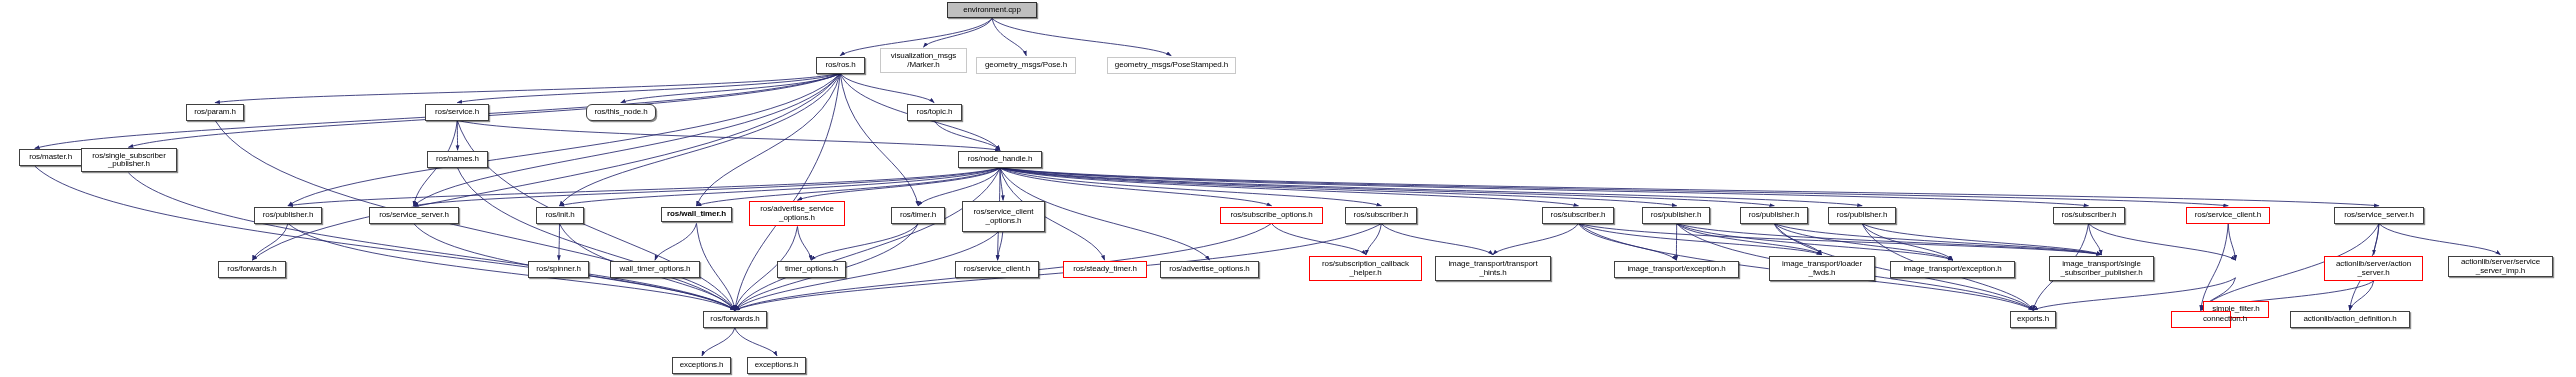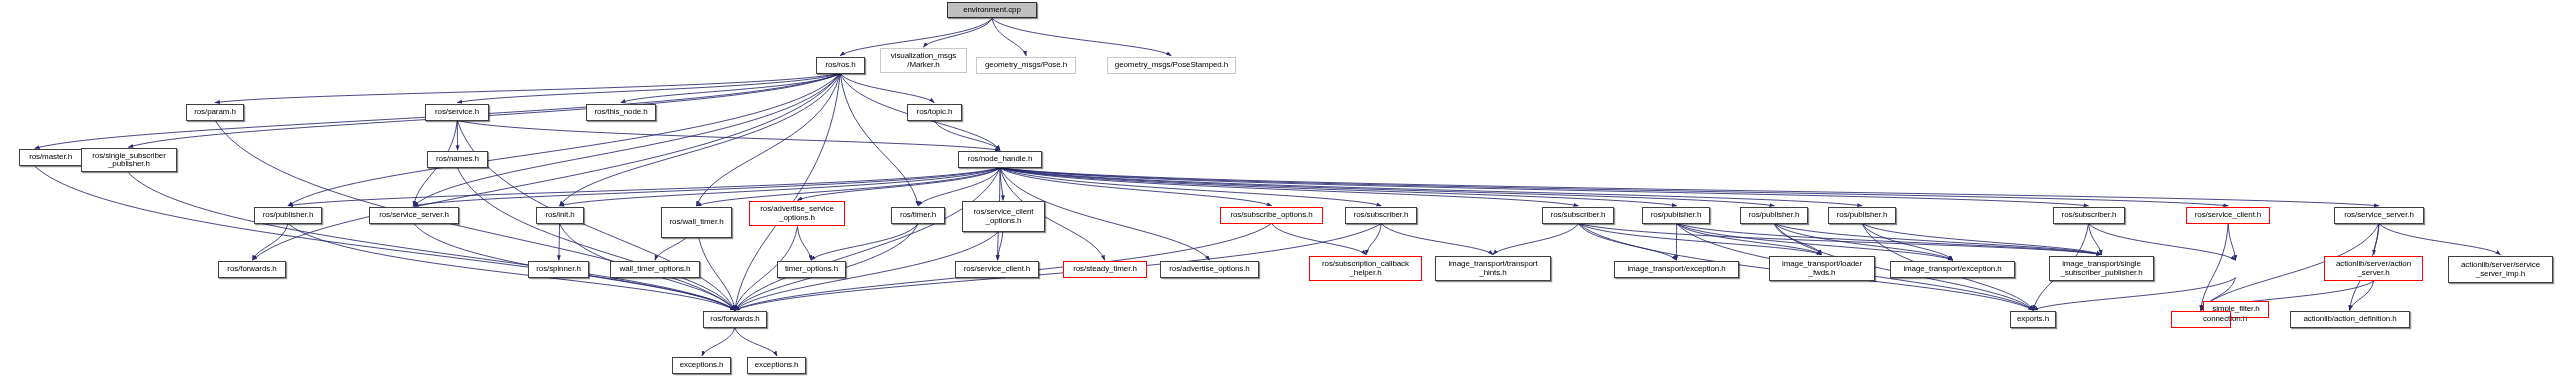--- a/index.html
+++ b/index.html
@@ -155,31 +155,31 @@
       </g>
   </svg>
 <div class="node root" style="left: 947px; top: 1.8px; width: 90px; height: 16.5px;">environment.cpp</div>
     <div class="node" style="left: 816px; top: 57px; width: 49px; height: 16.5px;">ros/ros.h</div>
     <div class="node plain" style="left: 880px; top: 48px; width: 87px; height: 25px;">visualization_msgs
 /Marker.h</div>
     <div class="node plain" style="left: 976px; top: 57px; width: 100px; height: 16.5px;">geometry_msgs/Pose.h</div>
     <div class="node plain" style="left: 1107px; top: 57px; width: 129px; height: 16.5px;">geometry_msgs/PoseStamped.h</div>
     <div class="node" style="left: 186px; top: 104px; width: 58px; height: 16.5px;">ros/param.h</div>
     <div class="node" style="left: 425px; top: 104px; width: 64px; height: 16.5px;">ros/service.h</div>
-    <div class="node" style="left: 586px; top: 104px; width: 70px; height: 16.5px;">ros/this_node.h</div>
+    <div class="node" style="left: 586px; top: 104px; width: 70px; height: 16.5px; border-radius: 6px;">ros/this_node.h</div>
     <div class="node" style="left: 907px; top: 104px; width: 55px; height: 16.5px;">ros/topic.h</div>
     <div class="node" style="left: 3.1px; top: 149px; width: 63px; height: 16.5px; margin-left: 16px;">ros/master.h</div>
     <div class="node" style="left: 81px; top: 148px; width: 96px; height: 24.4px;">ros/single_subscriber
 _publisher.h</div>
     <div class="node" style="left: 427px; top: 151px; width: 61px; height: 16.5px;">ros/names.h</div>
     <div class="node" style="left: 958px; top: 151px; width: 84px; height: 16.5px;">ros/node_handle.h</div>
     <div class="node" style="left: 254px; top: 207px; width: 68px; height: 16.5px;">ros/publisher.h</div>
     <div class="node" style="left: 369px; top: 207px; width: 90px; height: 16.5px;">ros/service_server.h</div>
     <div class="node" style="left: 536px; top: 207px; width: 48px; height: 16.5px;">ros/init.h</div>
-    <div class="node" style="left: 661px; top: 207px; width: 71px; height: 31px;">ros/wall_timer.h</div>
+    <div class="node" style="left: 661px; top: 207px; width: 71px; height: 15px; font-weight: bold;">ros/wall_timer.h</div>
     <div class="node red" style="left: 749px; top: 201px; width: 96px; height: 25px;">ros/advertise_service
 _options.h</div>
     <div class="node" style="left: 891px; top: 207px; width: 54px; height: 16.5px;">ros/timer.h</div>
     <div class="node" style="left: 962px; top: 201px; width: 83px; height: 31px;">ros/service_client
 _options.h</div>
     <div class="node red" style="left: 1220px; top: 207px; width: 103px; height: 16.5px;">ros/subscribe_options.h</div>
     <div class="node" style="left: 1345px; top: 207px; width: 72px; height: 16.5px;">ros/subscriber.h</div>
     <div class="node" style="left: 1542px; top: 207px; width: 72px; height: 16.5px;">ros/subscriber.h</div>
     <div class="node" style="left: 1642px; top: 207px; width: 68px; height: 16.5px;">ros/publisher.h</div>
     <div class="node" style="left: 1740px; top: 207px; width: 68px; height: 16.5px;">ros/publisher.h</div>
@@ -200,21 +200,21 @@
 _hints.h</div>
     <div class="node" style="left: 1614px; top: 261px; width: 125px; height: 16.5px;">image_transport/exception.h</div>
     <div class="node" style="left: 1769px; top: 256px; width: 106px; height: 25px;">image_transport/loader
 _fwds.h</div>
     <div class="node" style="left: 1890px; top: 261px; width: 125px; height: 16.5px;">image_transport/exception.h</div>
     <div class="node" style="left: 2049px; top: 256px; width: 105px; height: 25px;">image_transport/single
 _subscriber_publisher.h</div>
     <div class="node red" style="left: 2203px; top: 261px; width: 66px; height: 16.5px; margin-top: 40px;">simple_filter.h</div>
     <div class="node red" style="left: 2324px; top: 256px; width: 99px; height: 25px;">actionlib/server/action
 _server.h</div>
-    <div class="node" style="left: 2448px; top: 256px; width: 105px; height: 27px;">actionlib/server/service
+    <div class="node" style="left: 2448px; top: 256px; width: 105px; height: 21px;">actionlib/server/service
 _server_imp.h</div>
     <div class="node" style="left: 703px; top: 311px; width: 64px; height: 16.5px;">ros/forwards.h</div>
     <div class="node" style="left: 2010px; top: 311px; width: 46px; height: 16.5px;">exports.h</div>
     <div class="node red" style="left: 2171px; top: 311px; width: 60px; height: 16.5px; padding-left: 48px;">connection.h</div>
     <div class="node" style="left: 2290px; top: 311px; width: 120px; height: 16.5px;">actionlib/action_definition.h</div>
     <div class="node" style="left: 672px; top: 357px; width: 59px; height: 16.5px;">exceptions.h</div>
     <div class="node" style="left: 747px; top: 357px; width: 59px; height: 16.5px;">exceptions.h</div>
   </div>
 
 

